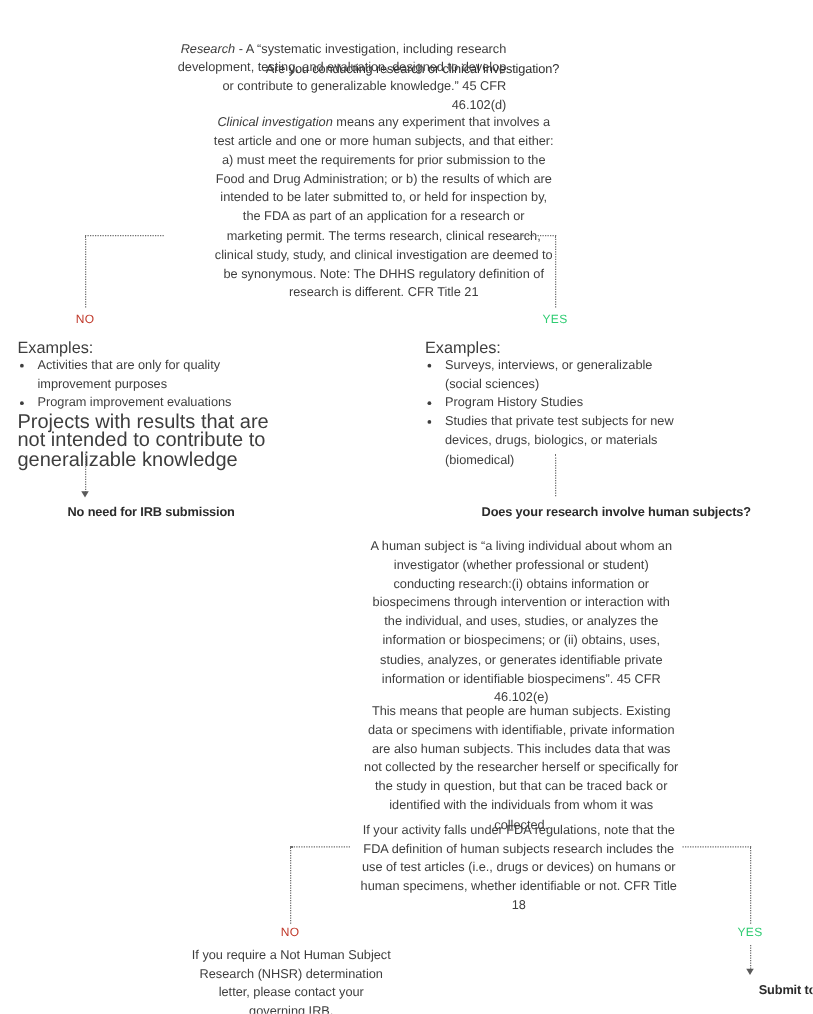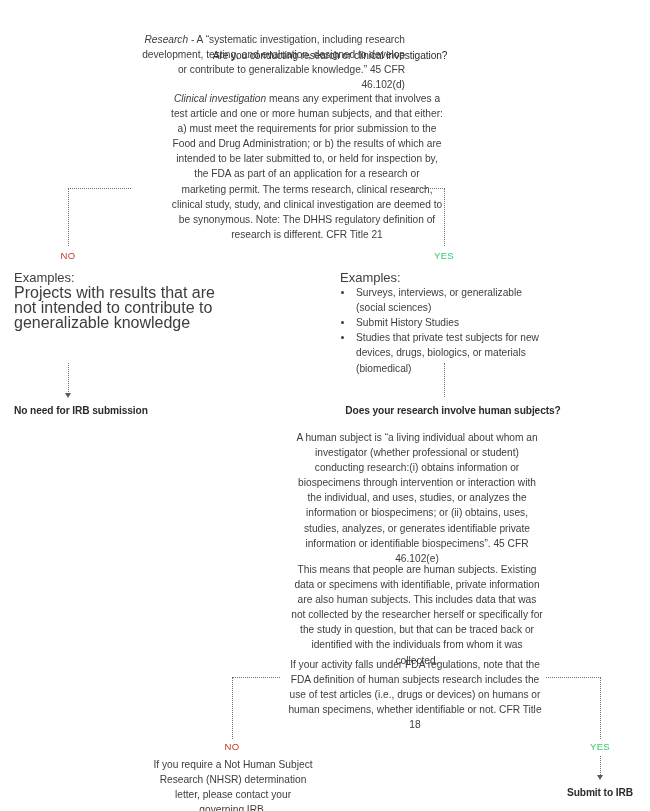--- a/index.html
+++ b/index.html
@@ -30,20 +30,21 @@
     color: #3d3d3d;
   }
   .para em { font-style: italic; }
 
   .term {
     font-weight: bold;
     font-size: 10.2px;
     color: #2b2b2b;
     letter-spacing: -0.1px;
     line-height: 14px;
+    margin-left: 40px;
   }
 
   .branch-label {
     font-weight: normal;
     font-size: 9.6px;
     letter-spacing: 0.3px;
     text-align: center;
   }
 
   .ex-head { font-size: 13px; line-height: 15.1px; }
@@ -88,28 +89,32 @@
 
   <div class="abs h-line" style="left:409px; top:188px; width:36px;"></div>
 
   <div class="abs v-line" style="left:444px; top:188px; height:58px;"></div>
 
   <div class="abs branch-label" style="left:38px; top:250px; width:60px; color:#c0392b;">NO</div>
   <div class="abs branch-label" style="left:414px; top:250px; width:60px; color:#2ecc71;">YES</div>
 
   <div class="abs" style="left:14px; top:270px; width:210px;">
     <div class="ex-head">Examples:</div>
+    <ul class="ex-list">
+      <li>Activities that are only for quality improvement purposes</li>
+      <li>Program improvement evaluations</li>
+    </ul>
     <div class="ex-tail">Projects with results that are not intended to contribute to generalizable knowledge</div>
   </div>
 
   <div class="abs" style="left:340px; top:270px; width:205px;">
     <div class="ex-head">Examples:</div>
     <ul class="ex-list">
       <li>Surveys, interviews, or generalizable (social sciences)</li>
-      <li>Submit History Studies</li>
+      <li>Program History Studies</li>
       <li>Studies that private test subjects for new devices, drugs, biologics, or materials (biomedical)</li>
     </ul>
   </div>
 
   <div class="abs v-line" style="left:68px; top:363px; height:31px;"></div>
   <div class="abs arrow-head" style="left:65px; top:393px;"></div>
 
   <div class="abs term" style="left:14px; top:404px; width:230px;">No need for IRB submission</div>
 
   <div class="abs v-line" style="left:444px; top:363px; height:34px;"></div>

